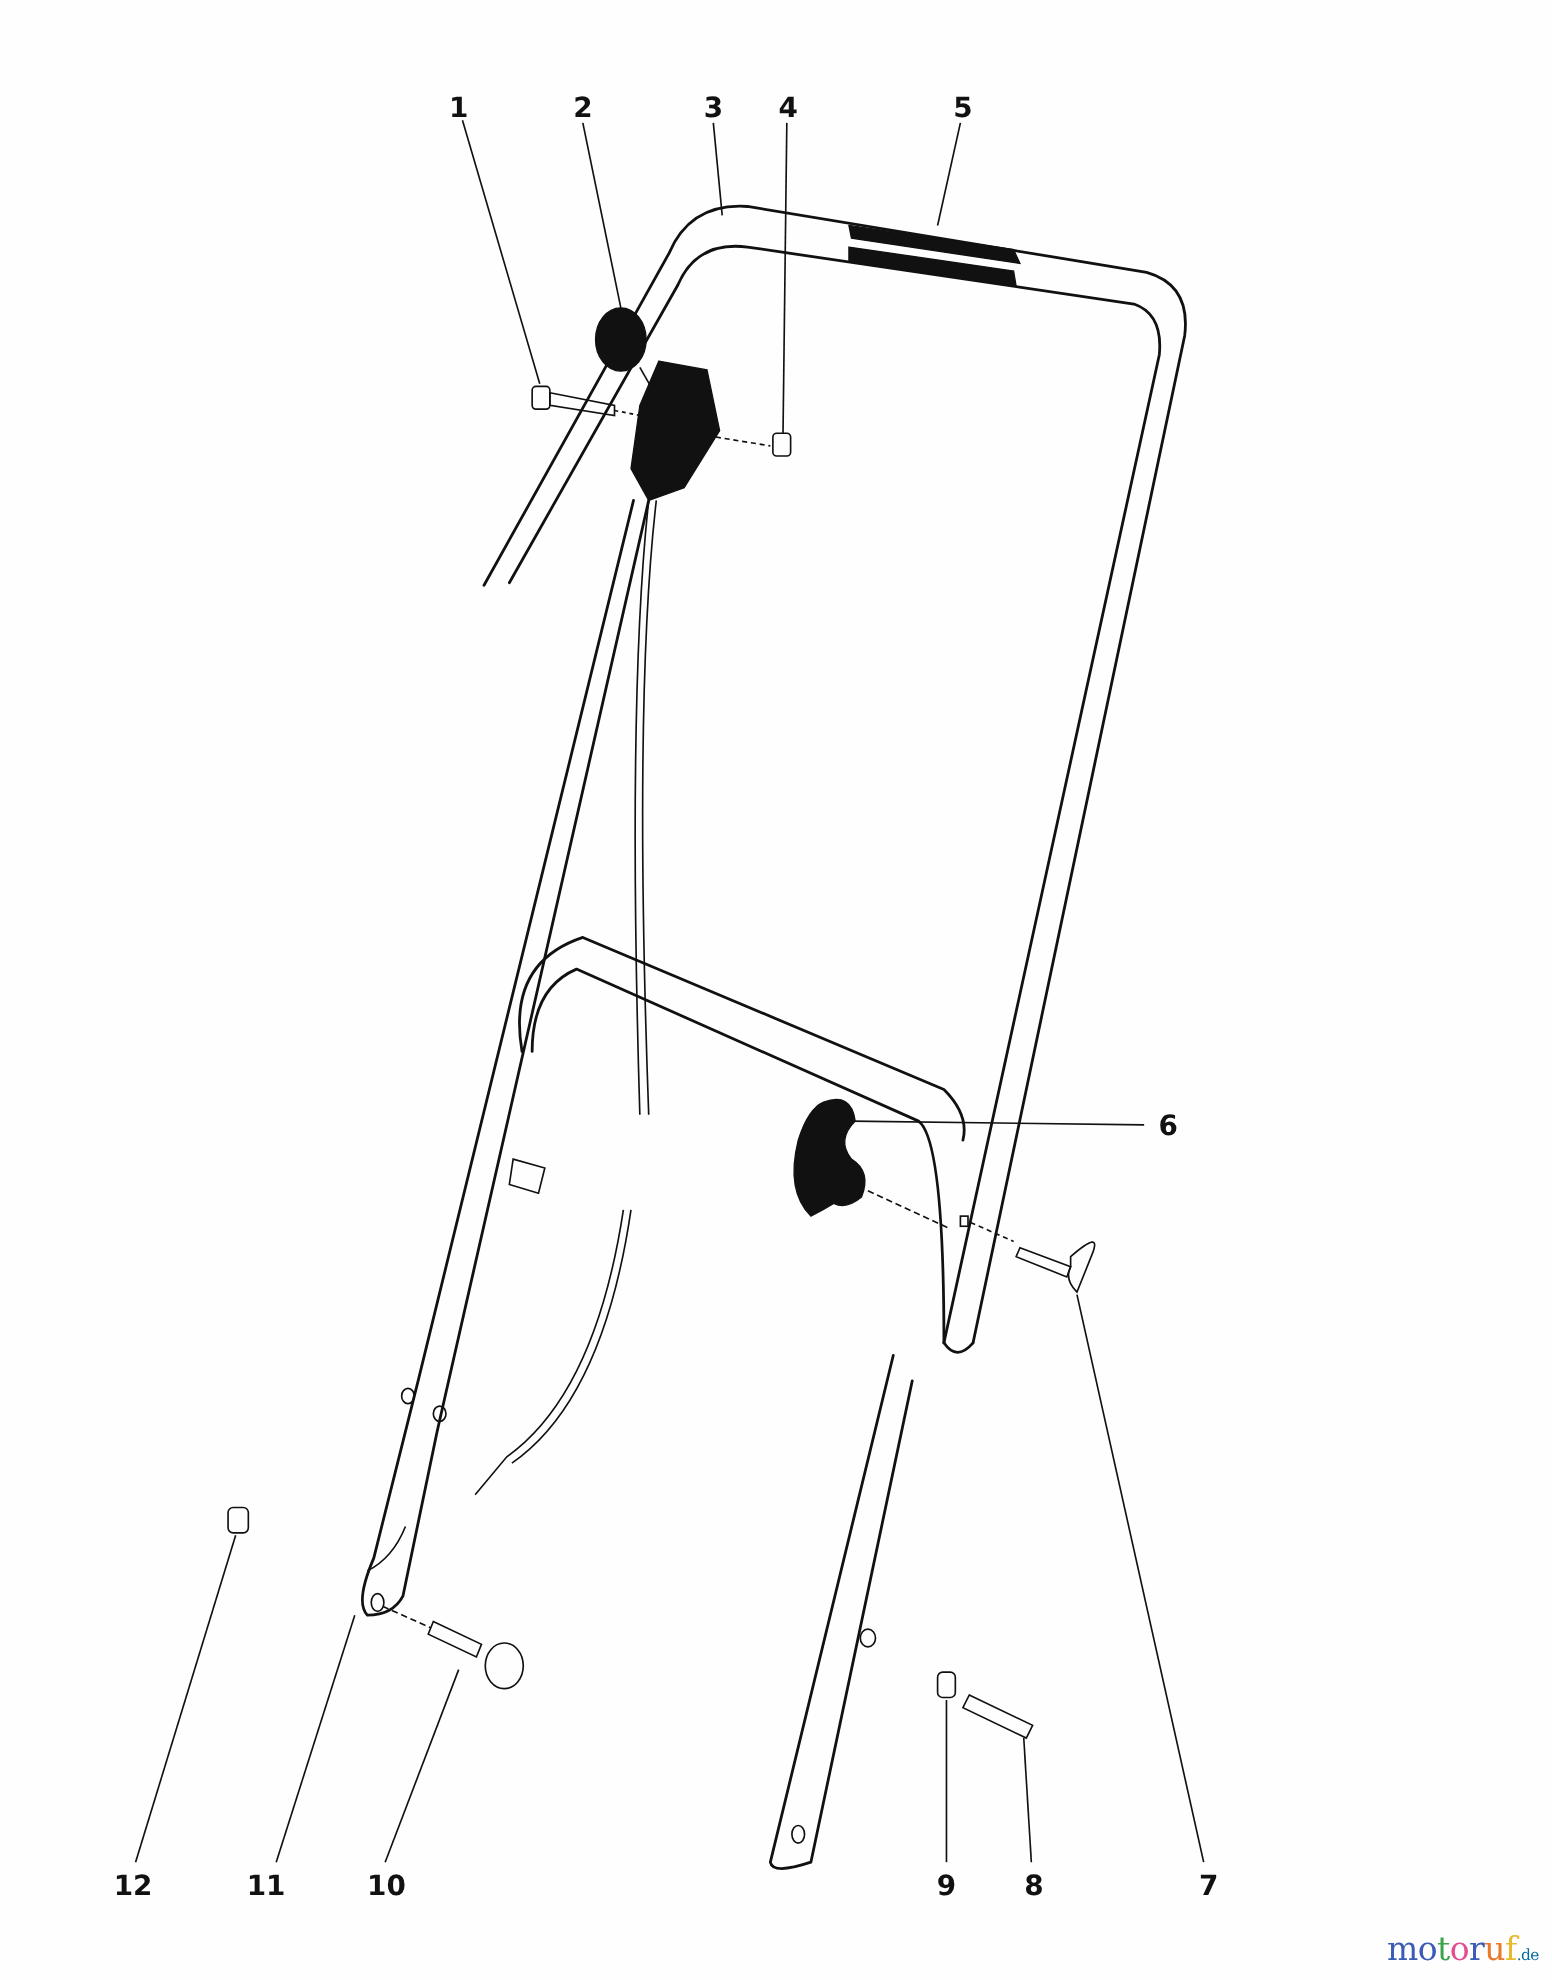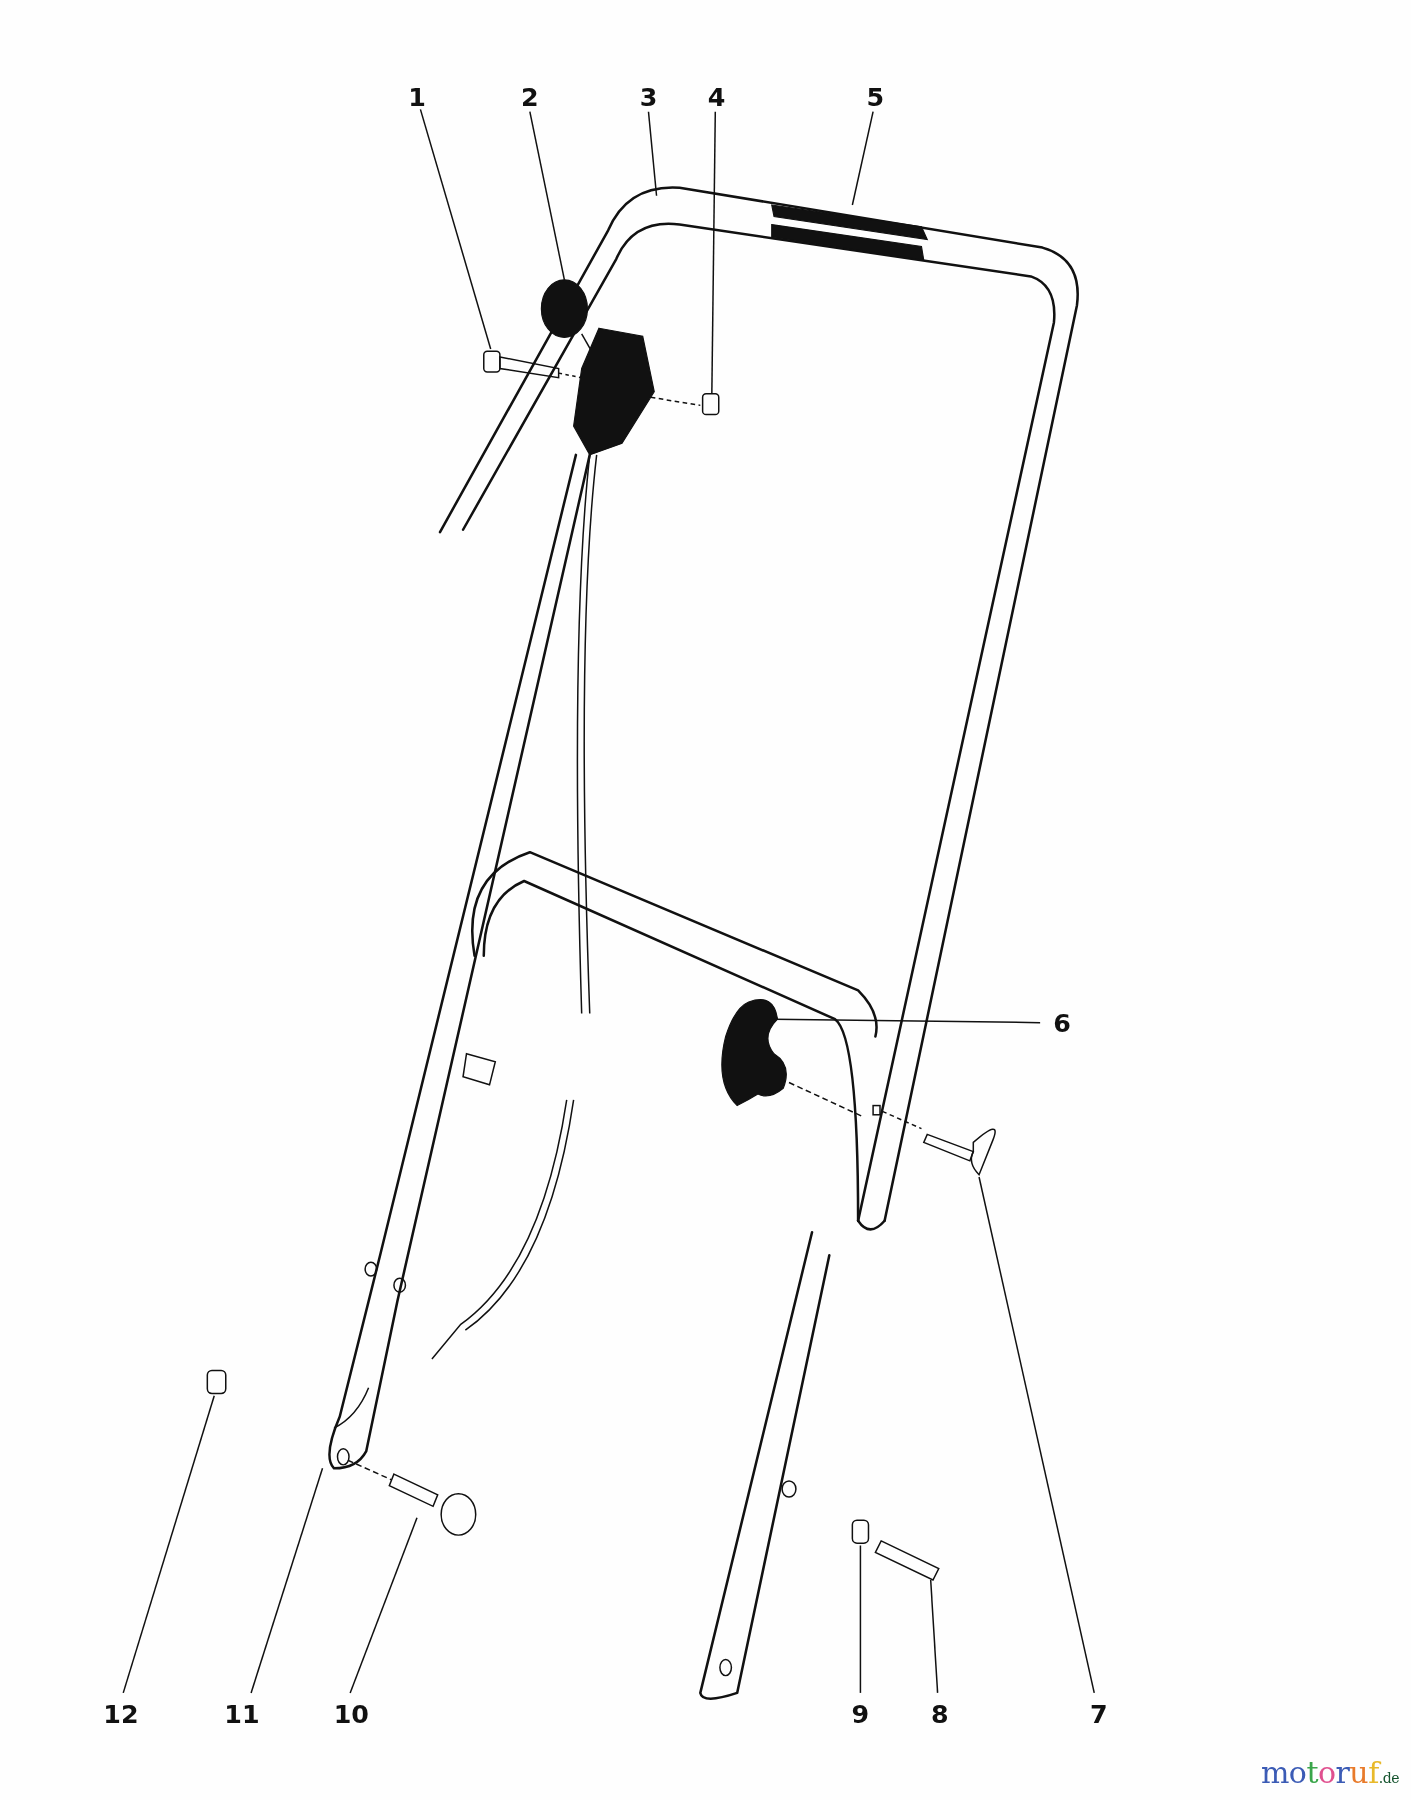--- a/index.html
+++ b/index.html
@@ -4,21 +4,21 @@
 <style>
   html,body{margin:0;padding:0;background:#fefefe;}
   body{width:1411px;height:1800px;position:relative;overflow:hidden;font-family:"DejaVu Sans",sans-serif;}
   #diagram{position:absolute;left:0;top:0;width:1411px;height:1800px;}
   .lbl{font-family:"DejaVu Sans",sans-serif;font-weight:bold;font-size:22px;fill:#111;text-anchor:middle;}
   .tube{fill:none;stroke:#111;stroke-width:2.2;stroke-linejoin:round;stroke-linecap:round;}
   .thin{fill:none;stroke:#111;stroke-width:1.3;}
   .solid{fill:#111;stroke:#111;}
   #logo{position:absolute;right:12px;bottom:10px;font-family:"DejaVu Serif",serif;font-size:30px;letter-spacing:-0.5px;}
   #logo span{display:inline-block;}
-  #logo .tld{font-size:14px;color:#14532d;}
+  #logo .tld{font-size:14px;color:#0369a1;}
 </style>
 </head>
 <body>
 
 <svg id="diagram" viewBox="0 0 1225 1563" preserveAspectRatio="none" xmlns="http://www.w3.org/2000/svg">
 
   <g>
     <path class="tube" d="M382 462 L528 200 Q545 160 590 163 L905 215 Q940 225 935 265 L768 1060"></path>
     <path class="tube" d="M402 460 L535 225 Q550 190 590 195 L895 240 Q918 248 915 280 L745 1060"></path>
     <path class="tube" d="M745 1060 Q755 1075 768 1060"></path>

